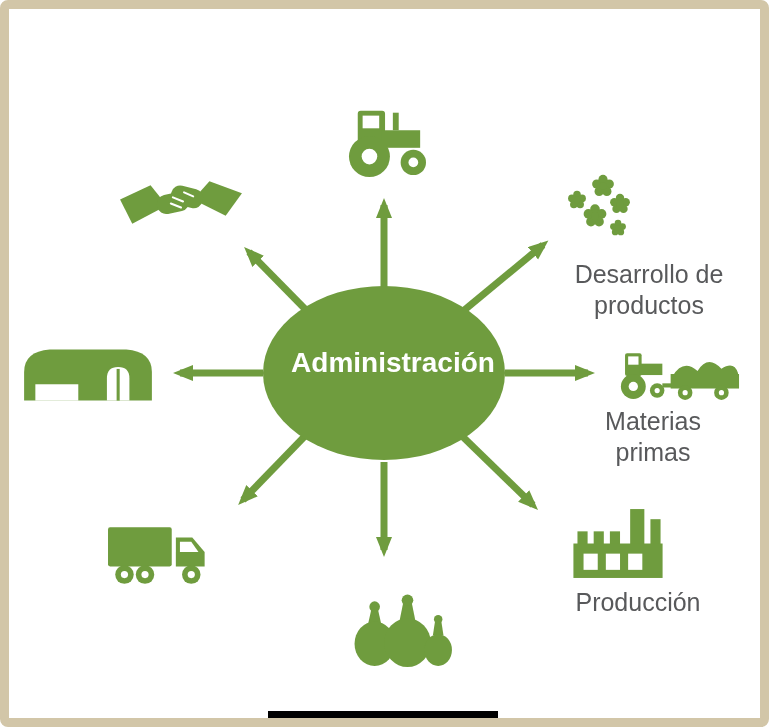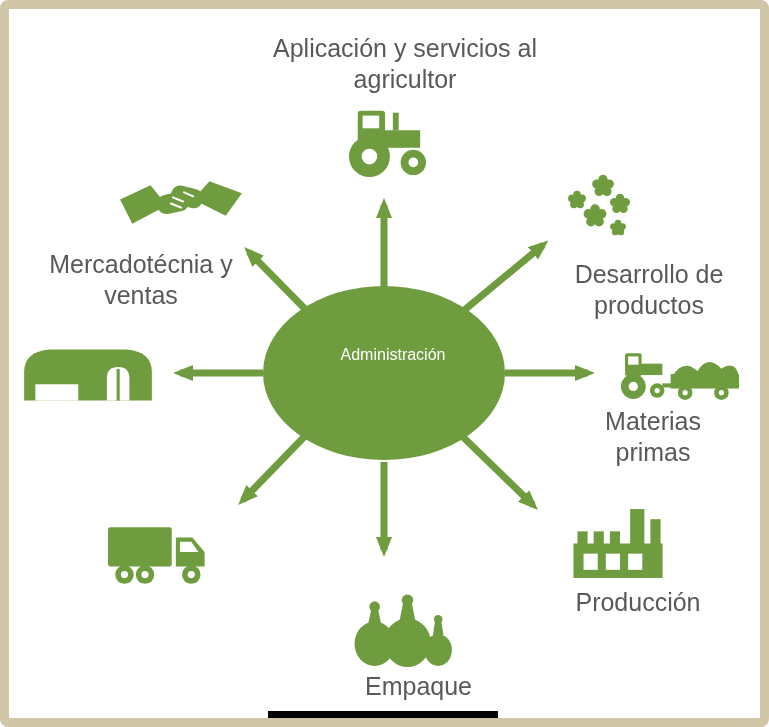--- a/index.html
+++ b/index.html
@@ -21,22 +21,22 @@
     text-align:center;
   }
   .icon{position:absolute;}
   .icon svg{width:100%;height:100%;display:block;}
   .ic{fill:#6f9c3e;}
   .wh{fill:#ffffff;}
   .center-text{
     position:absolute;
     left:264px;top:336px;width:240px;
     color:#ffffff;
-    font-size:16px;
-    font-weight:normal;
+    font-size:28px;
+    font-weight:bold;
     text-align:center;
     line-height:1.3;
   }
   .arrows{position:absolute;left:0;top:0;width:751px;height:709px;}
   .bottom-bar{
     position:absolute;
     left:259px;top:702px;width:230px;height:7px;
     background:#000;
   }
 </style>
@@ -61,26 +61,23 @@
       <line x1="254" y1="364" x2="171" y2="364" marker-end="url(#ah)"></line>
       <line x1="299" y1="303" x2="240" y2="243" marker-end="url(#ah)"></line>
     </g>
     <ellipse cx="375" cy="364" rx="121" ry="87" fill="#6f9c3e"></ellipse>
   </svg>
 
   <div class="center-text">
     <span>Administración</span><br>
   </div>
 
-  <div class="lbl" style="left:216px;top:24px;width:360px;">Aplicación y servicios al agricultor</div>
   <div class="lbl" style="left:540px;top:250px;width:200px;">Desarrollo de productos</div>
   <div class="lbl" style="left:574px;top:397px;width:140px;">Materias primas</div>
   <div class="lbl" style="left:544px;top:578px;width:170px;">Producción</div>
-  <div class="lbl" style="left:327px;top:662px;width:165px;">Empaque</div>
-  <div class="lbl" style="left:22px;top:240px;width:220px;">Mercadotécnia y ventas</div>
 
   <div class="icon" style="left:328px;top:92px;width:100px;height:78px;">
     <svg viewBox="0 0 100 80">
       <rect class="ic" x="56" y="12" width="6" height="18"></rect>
       <rect class="ic" x="20" y="10" width="28" height="36" rx="3"></rect>
       <rect class="wh" x="25" y="15" width="17" height="13"></rect>
       <rect class="ic" x="44" y="30" width="40" height="18"></rect>
       <circle class="ic" cx="32" cy="57" r="21"></circle>
       <circle class="wh" cx="32" cy="57" r="8"></circle>
       <circle class="ic" cx="77" cy="63" r="13"></circle>

